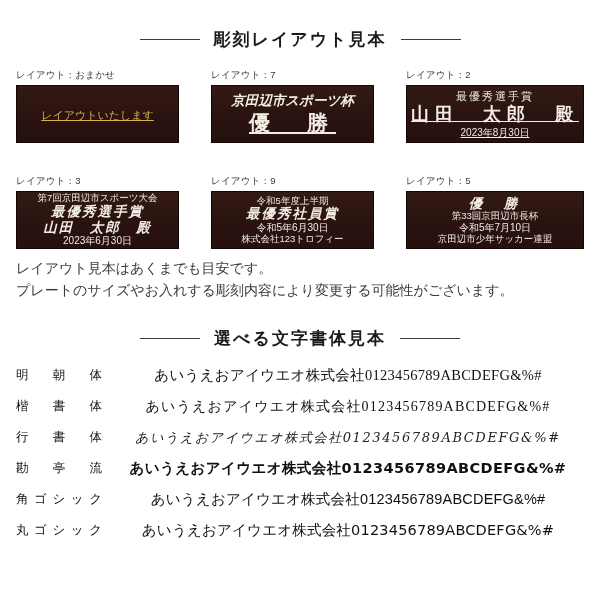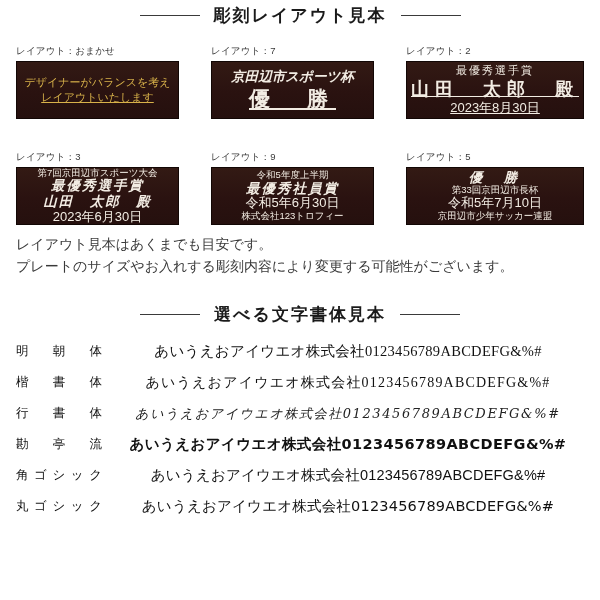--- a/index.html
+++ b/index.html
@@ -77,21 +77,21 @@
   }
   .plate .line {
     color: #f2ece3;
     line-height: 1.15;
     white-space: nowrap;
     text-align: center;
   }
   .plate .line.gold {
     color: #d8b24a;
   }
-  .ln-xs { font-size: 13px; }
+  .ln-xs { font-size: 10px; }
   .ln-s  { font-size: 9.5px; }
   .ln-m  { font-size: 11px; }
   .ln-l  { font-size: 13.5px; font-weight: 700; font-style: italic; }
   .ln-xl { font-size: 18px; font-weight: 700; letter-spacing: 6px; }
   .ln-xxl{ font-size: 21px; font-weight: 700; letter-spacing: 8px; }
   .sp2 { letter-spacing: 2px; }
   .sp4 { letter-spacing: 4px; }
   .mt2 { margin-top: 2px; text-decoration: underline; }
 
   .notes {
@@ -129,42 +129,41 @@
     overflow: hidden;
     text-align: center;
   }
   .f-mincho   { font-family: "Liberation Serif", "DejaVu Serif", serif; letter-spacing: .3px; }
   .f-kaisho   { font-family: "Liberation Serif", "DejaVu Serif", serif; letter-spacing: 1.2px; font-size: 14px; }
   .f-gyosho   { font-family: "DejaVu Serif", serif; font-style: italic; letter-spacing: 1.6px; font-size: 13px; color:#222; }
   .f-kantei   { font-family: "DejaVu Sans", sans-serif; font-weight: 700; letter-spacing: .4px; font-size: 14.5px; }
   .f-kakugo   { font-family: "Liberation Sans", sans-serif; letter-spacing: .2px; font-size: 14.5px; }
   .f-marugo   { font-family: "DejaVu Sans", sans-serif; letter-spacing: .2px; font-size: 14.5px; }
 
-  .sec1 { padding-top: 4px; }
+  .sec1 { padding-top: 28px; }
   .sec2-head { margin-top: 26px; }
 </style>
 </head>
 <body>
 
 <div class="page">
 
   <div class="sec1">
 
     <div class="section-head">
       <div class="rule"></div>
       <div class="title">彫刻レイアウト見本</div>
       <div class="rule"></div>
     </div>
 
     <div class="plate-grid" style="margin-top:18px;">
 
       <div class="plate-cell">
         <div class="plate-label">レイアウト：おまかせ</div>
         <div class="plate">
-          <div class="line gold ln-m">デザイナーがバランスを考え</div>
           <div class="line gold ln-m mt2">レイアウトいたします</div>
         </div>
       </div>
 
       <div class="plate-cell">
         <div class="plate-label">レイアウト：7</div>
         <div class="plate">
           <div class="line ln-l">京田辺市スポーツ杯</div>
           <div class="line ln-xxl mt2">優　勝</div>
         </div>

